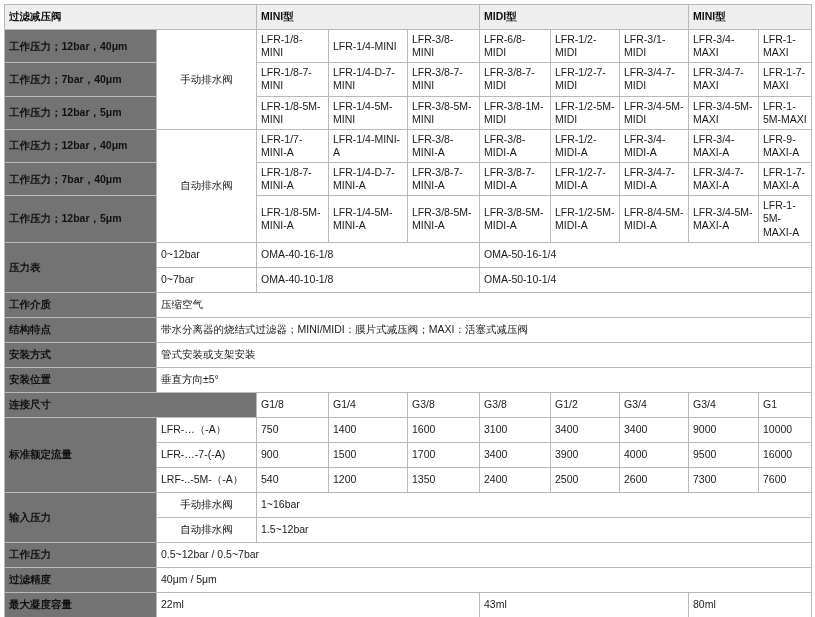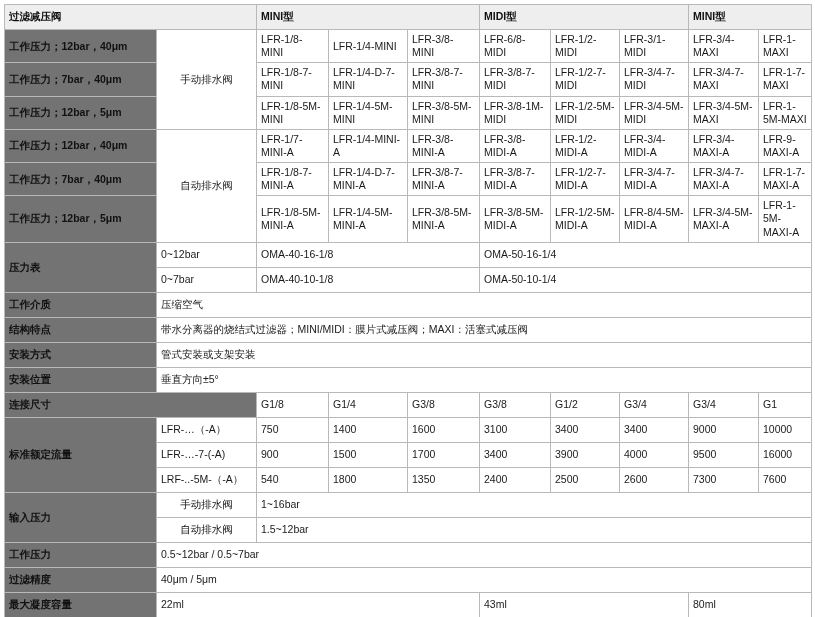--- a/index.html
+++ b/index.html
@@ -220,21 +220,21 @@
     <td class="val">1700</td>
     <td class="val">3400</td>
     <td class="val">3900</td>
     <td class="val">4000</td>
     <td class="val">9500</td>
     <td class="val">16000</td>
   </tr>
   <tr>
     <td class="val">LRF-..-5M-（-A）</td>
     <td class="val">540</td>
-    <td class="val">1800</td>
+    <td class="val">1200</td>
     <td class="val">1350</td>
     <td class="val">2400</td>
     <td class="val">2500</td>
     <td class="val">2600</td>
     <td class="val">7300</td>
     <td class="val">7600</td>
   </tr>
 
   <tr>
     <td class="lbl" rowspan="2">输入压力</td>

